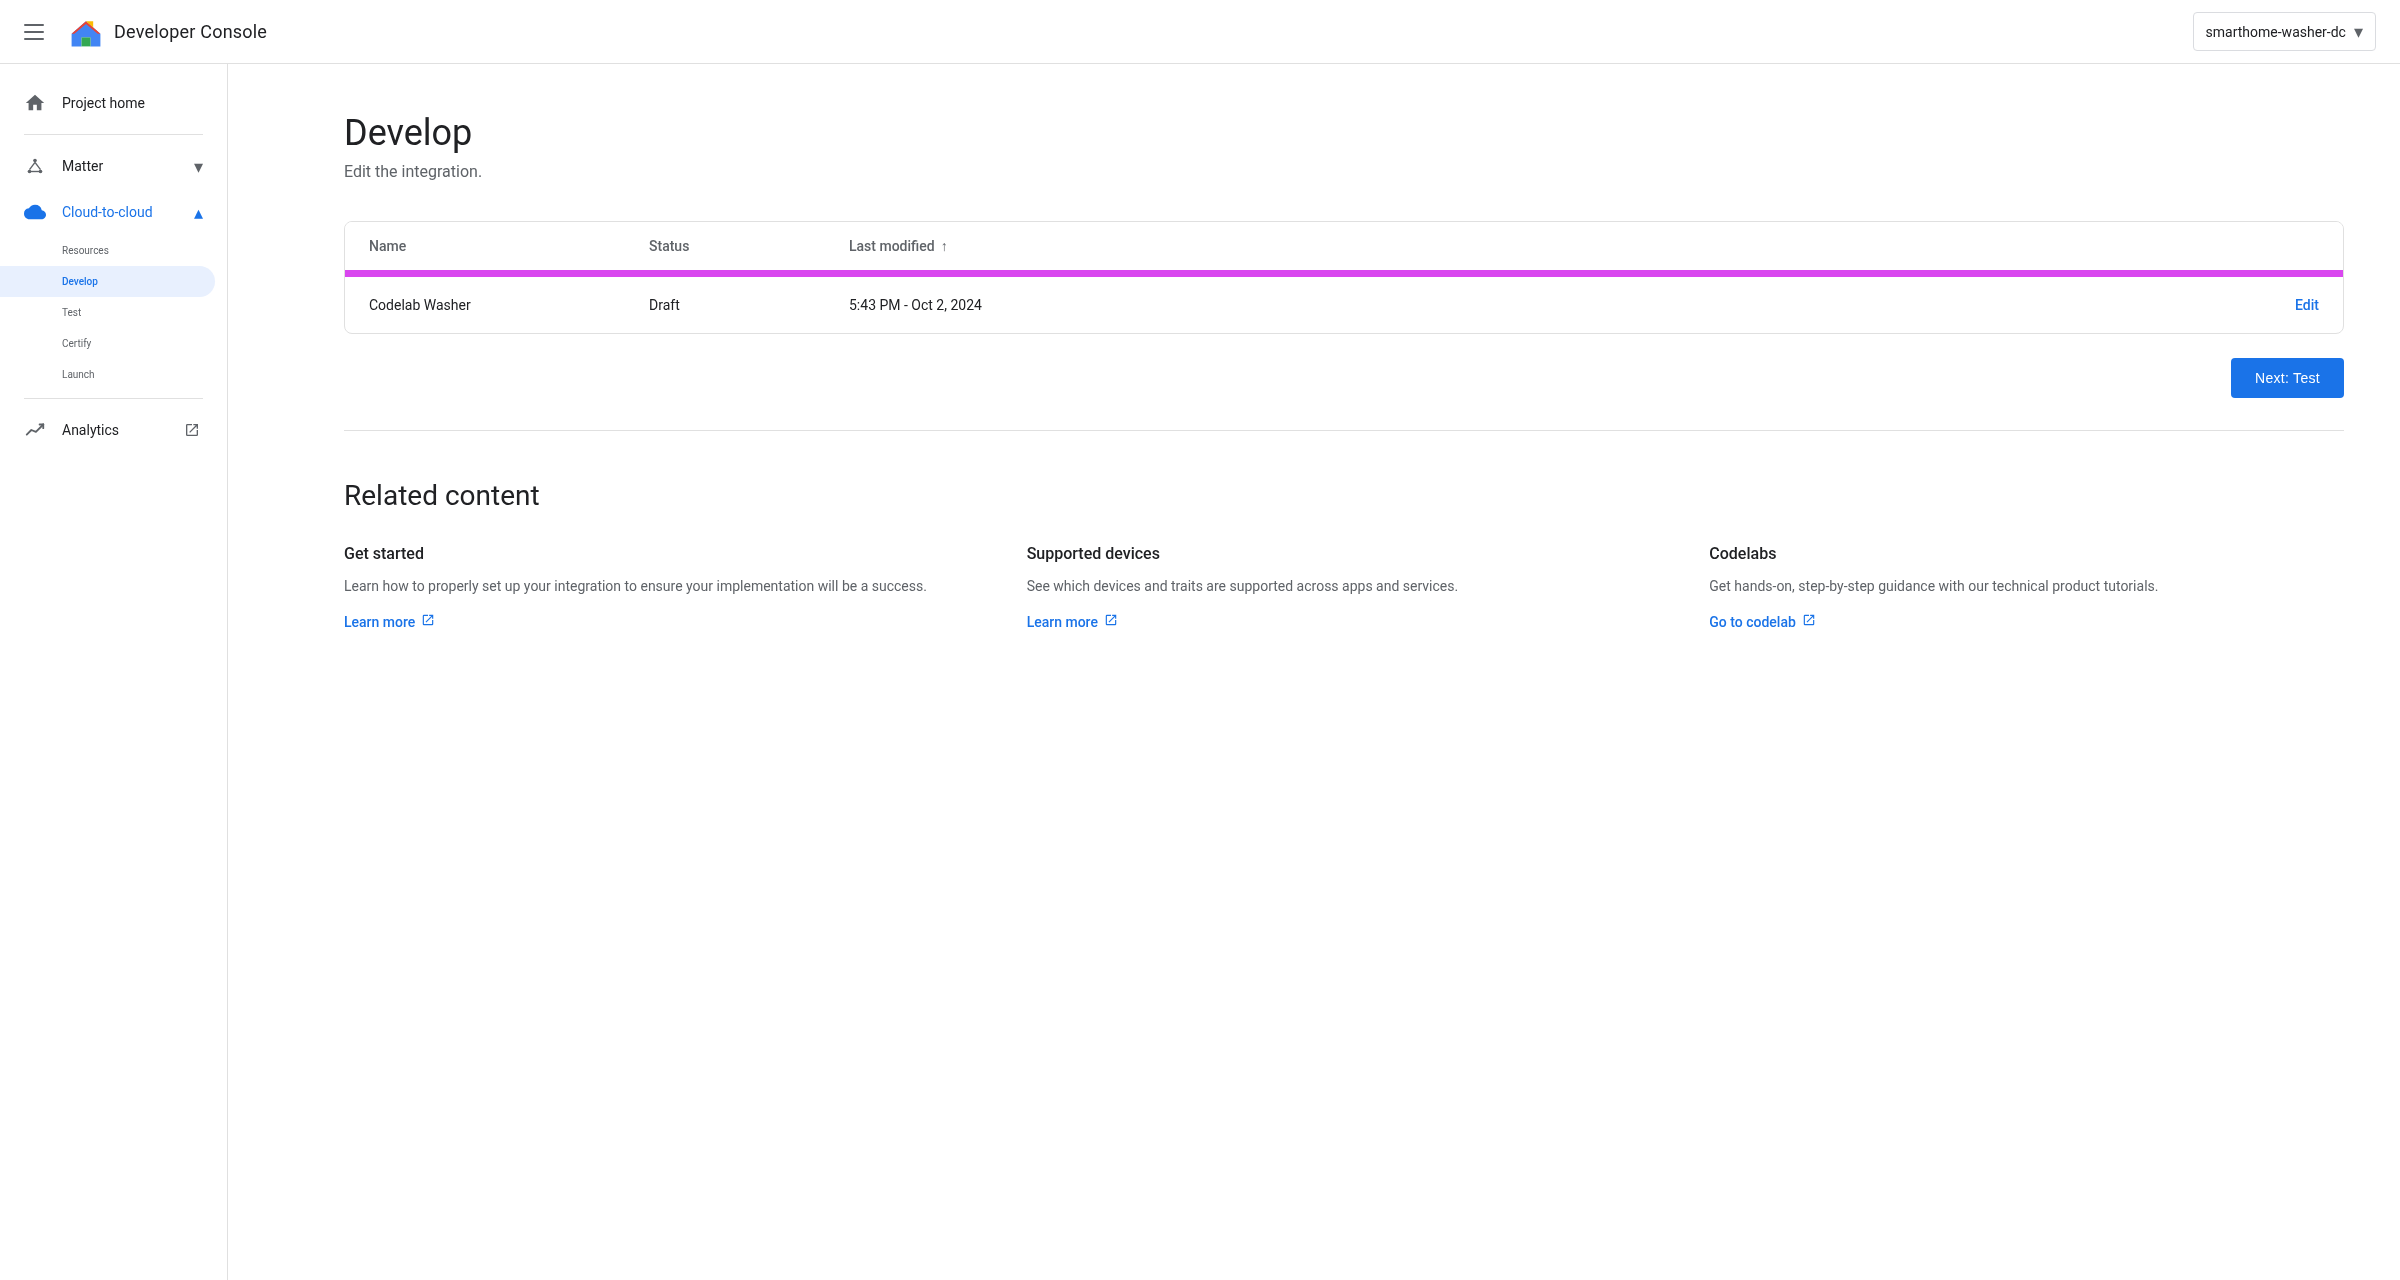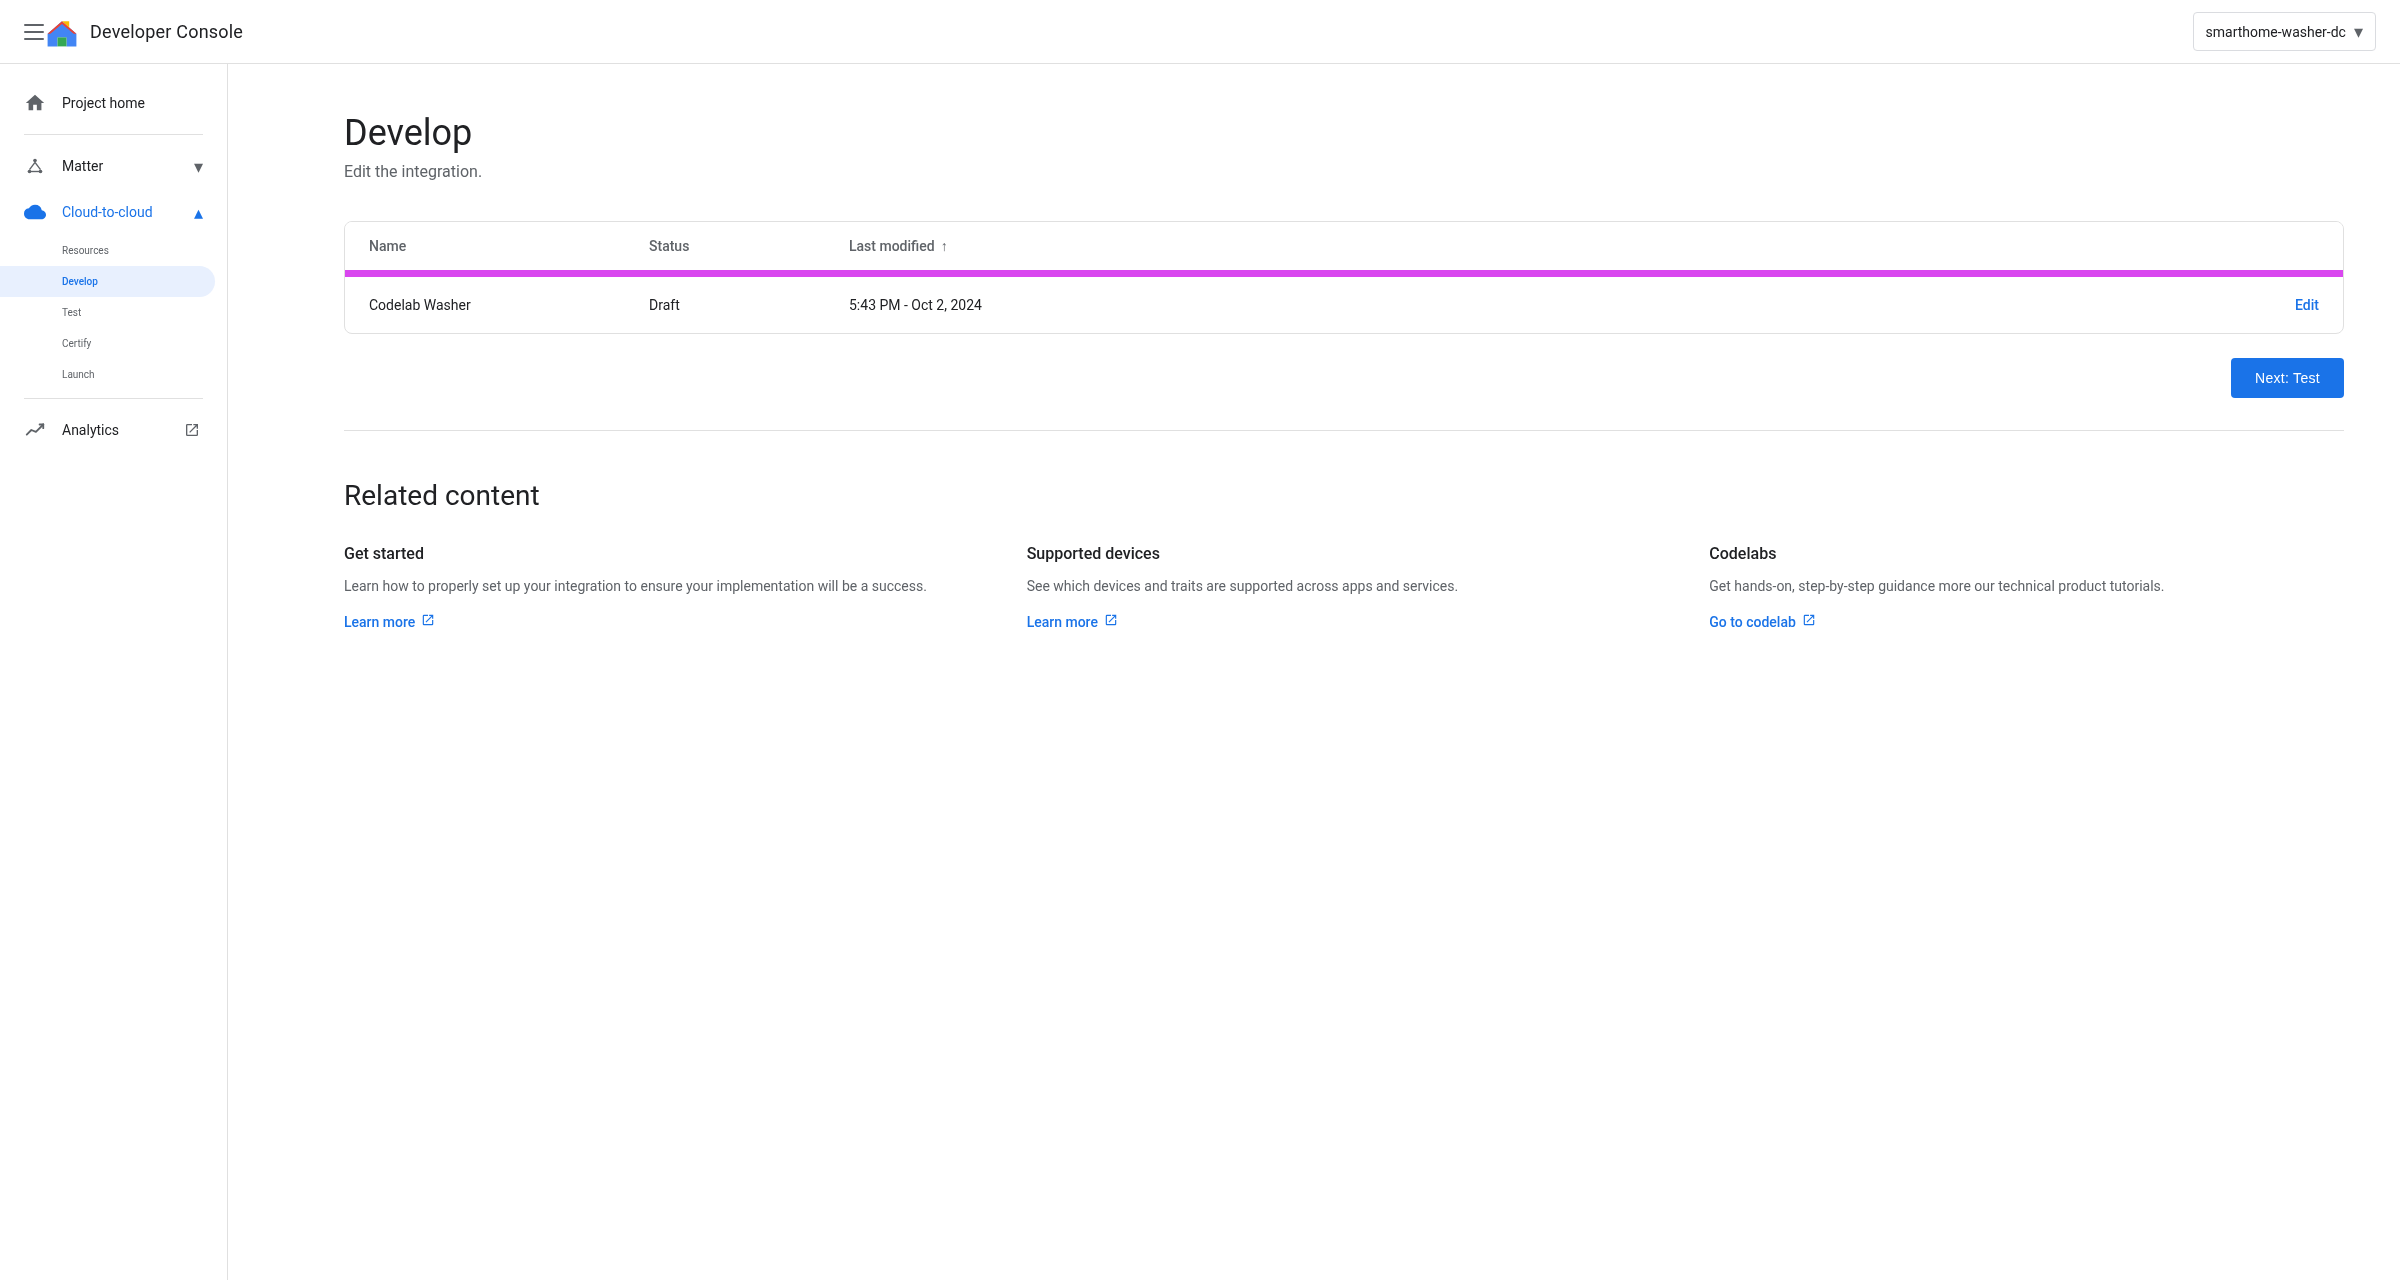--- a/index.html
+++ b/index.html
@@ -11,21 +11,21 @@
       align-items: center;
       justify-content: space-between;
       height: 64px;
       padding: 0 24px;
       border-bottom: 1px solid #e0e0e0;
       background: #fff;
       position: fixed;
       top: 0; left: 0; right: 0;
       z-index: 100;
     }
-    .topbar-left { display: flex; align-items: center; gap: 0; }
+    .topbar-left { display: flex; align-items: center; gap: 24px; }
     .menu-icon { cursor: pointer; display: flex; flex-direction: column; gap: 5px; }
     .menu-icon span { display: block; width: 20px; height: 2px; background: #5f6368; border-radius: 1px; }
     .logo { display: flex; align-items: center; gap: 10px; }
     .logo-icon { width: 36px; height: 36px; }
     .logo-text { font-size: 18px; font-weight: 400; color: #202124; letter-spacing: 0.2px; }
     .topbar-right { display: flex; align-items: center; }
     .project-selector {
       display: flex; align-items: center; gap: 8px;
       border: 1px solid #dadce0; border-radius: 4px;
       padding: 8px 12px; cursor: pointer; font-size: 14px; color: #202124;
@@ -289,21 +289,21 @@
             <svg width="14" height="14" viewBox="0 0 24 24" fill="none" xmlns="http://www.w3.org/2000/svg">
               <path d="M19 19H5V5h7V3H5a2 2 0 00-2 2v14a2 2 0 002 2h14a2 2 0 002-2v-7h-2v7z" fill="#1a73e8"></path>
               <path d="M14 3v2h3.59l-9.83 9.83 1.41 1.41L19 6.41V10h2V3z" fill="#1a73e8"></path>
             </svg>
           </span>
         </a>
       </div>
 
       <div class="card">
         <div class="card-title">Codelabs</div>
-        <div class="card-desc">Get hands-on, step-by-step guidance more our technical product tutorials.</div>
+        <div class="card-desc">Get hands-on, step-by-step guidance with our technical product tutorials.</div>
         <a class="card-link">
           <span>Go to codelab</span>
           <span class="external-icon">
             <svg width="14" height="14" viewBox="0 0 24 24" fill="none" xmlns="http://www.w3.org/2000/svg">
               <path d="M19 19H5V5h7V3H5a2 2 0 00-2 2v14a2 2 0 002 2h14a2 2 0 002-2v-7h-2v7z" fill="#1a73e8"></path>
               <path d="M14 3v2h3.59l-9.83 9.83 1.41 1.41L19 6.41V10h2V3z" fill="#1a73e8"></path>
             </svg>
           </span>
         </a>
       </div>

